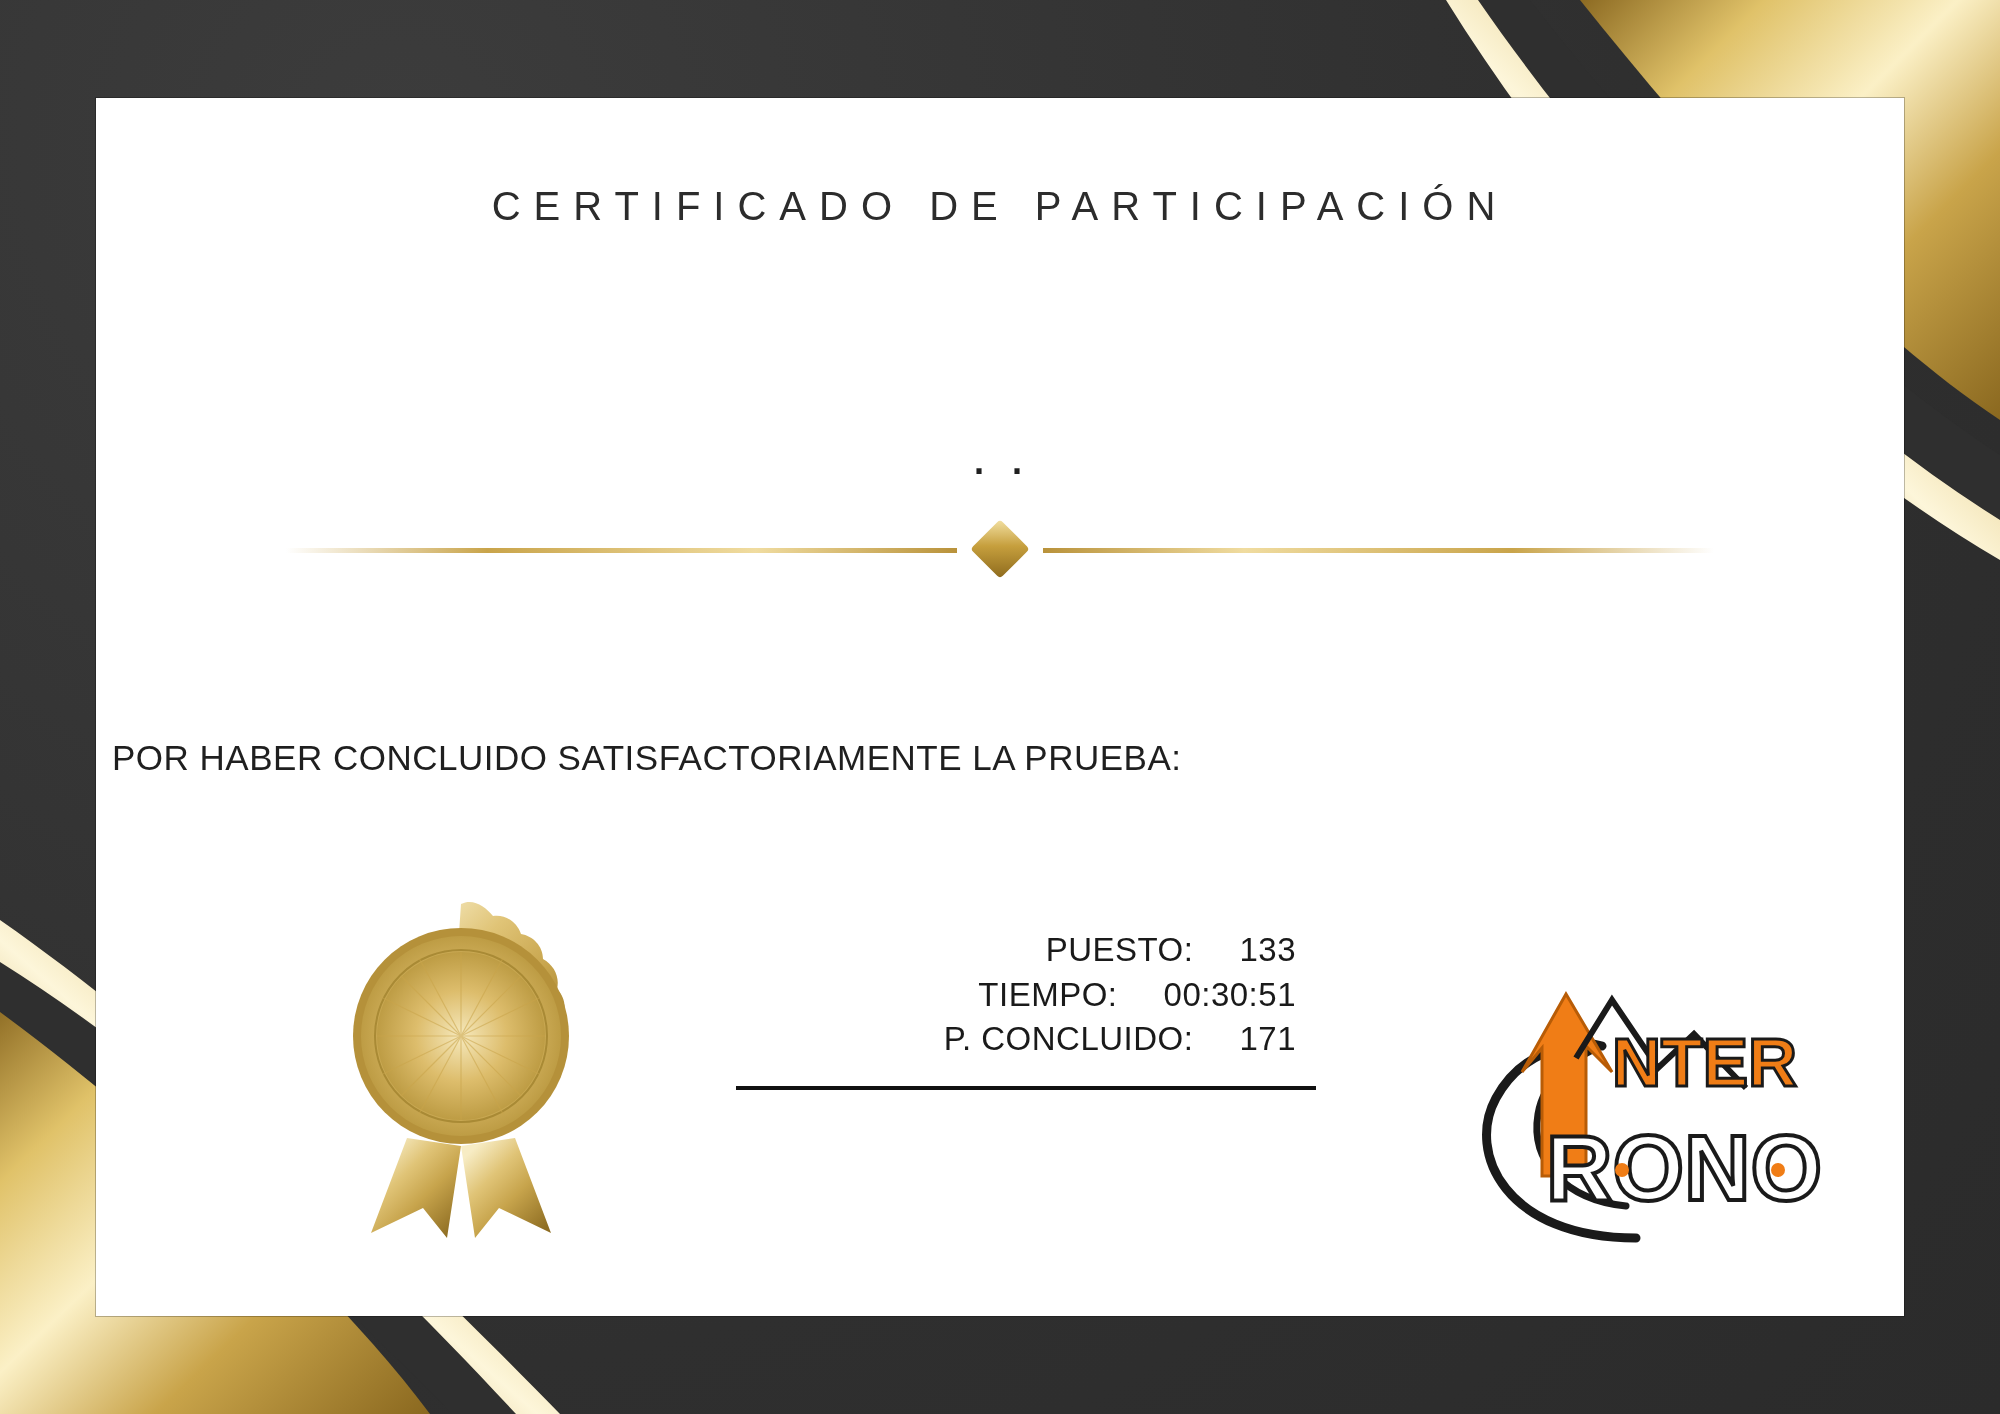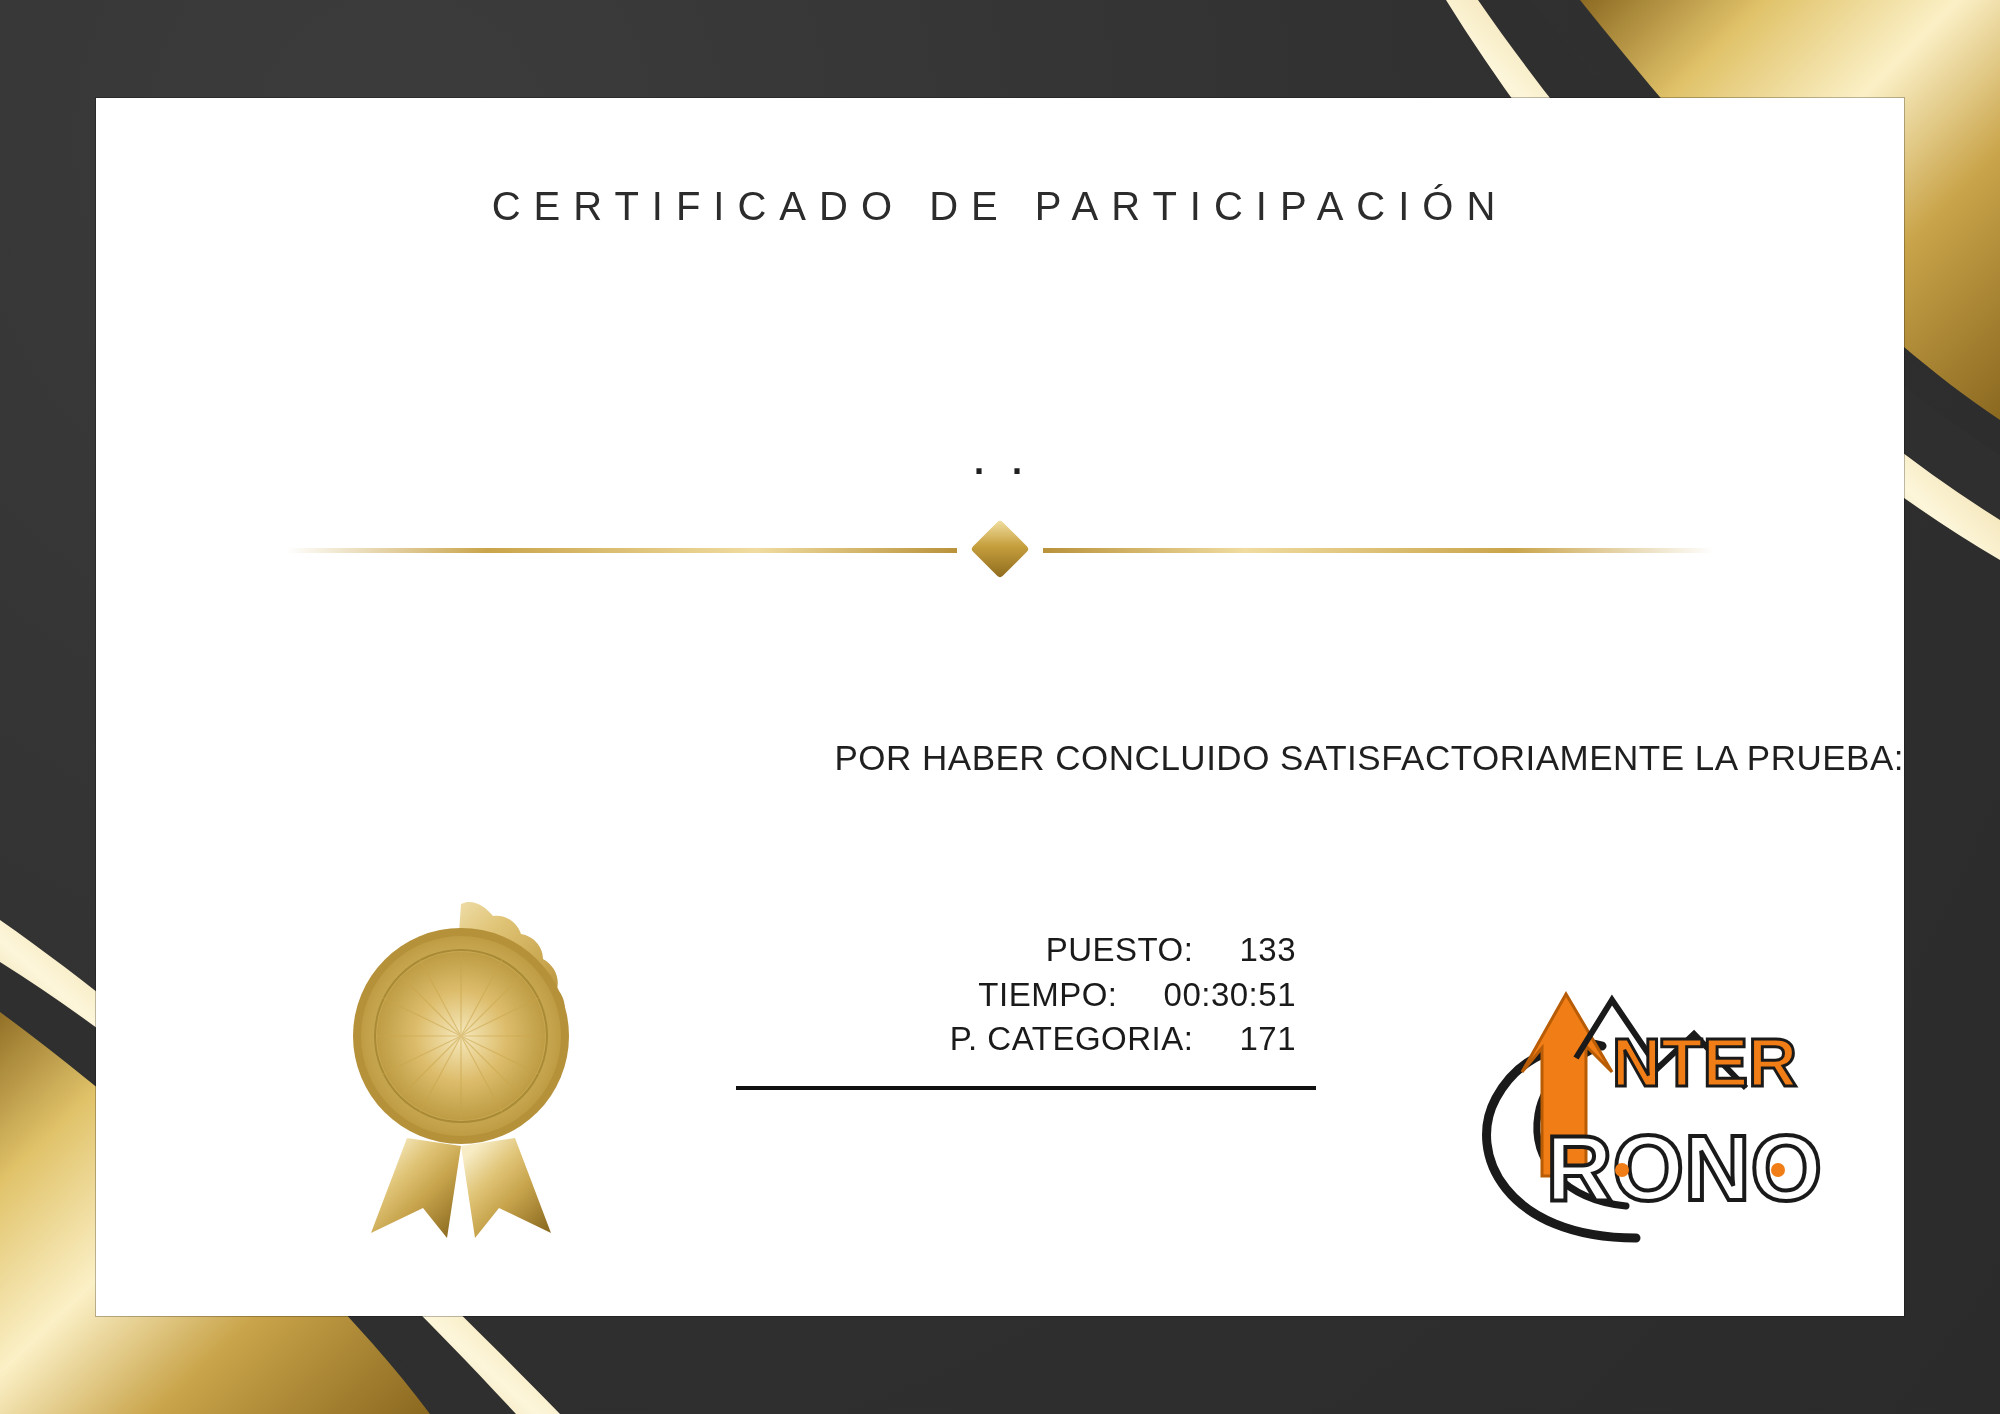--- a/index.html
+++ b/index.html
@@ -127,23 +127,23 @@
     height: 42px;
     margin-left: -21px;
     transform: rotate(45deg);
     background: linear-gradient(135deg, #f3e1a4 0%, #c69f3d 45%, #8d6a1d 100%);
     border-radius: 4px;
   }
 
   .subtitle {
     position: absolute;
     top: 640px;
-    left: 4px;
+    left: 16px;
     right: 0;
-    text-align: right;
+    text-align: left;
     font-size: 35px;
     color: #1f1f1f;
     letter-spacing: 0.5px;
     white-space: nowrap;
   }
 
   
   .results {
     position: absolute;
     left: 500px;
@@ -316,21 +316,21 @@
       <div class="results">
         <div class="result-row">
           <div class="result-label">PUESTO:</div>
           <div class="result-value">133</div>
         </div>
         <div class="result-row">
           <div class="result-label">TIEMPO:</div>
           <div class="result-value">00:30:51</div>
         </div>
         <div class="result-row">
-          <div class="result-label">P. CATEGORIA:</div>
+          <div class="result-label">P. CONCLUIDO:</div>
           <div class="result-value">171</div>
         </div>
         <div class="sign-line"></div>
       </div>
 
       <div class="logo">
         <svg viewBox="0 0 430 330" width="430" height="330">
 
           <path d="M210,300 C80,300 40,215 70,160 C96,112 150,100 176,108" fill="none" stroke="#1a1a1a" stroke-width="9" stroke-linecap="round"></path>
           <path d="M176,108 C150,118 118,140 112,176 C104,224 140,262 200,268" fill="none" stroke="#1a1a1a" stroke-width="7" stroke-linecap="round"></path>

